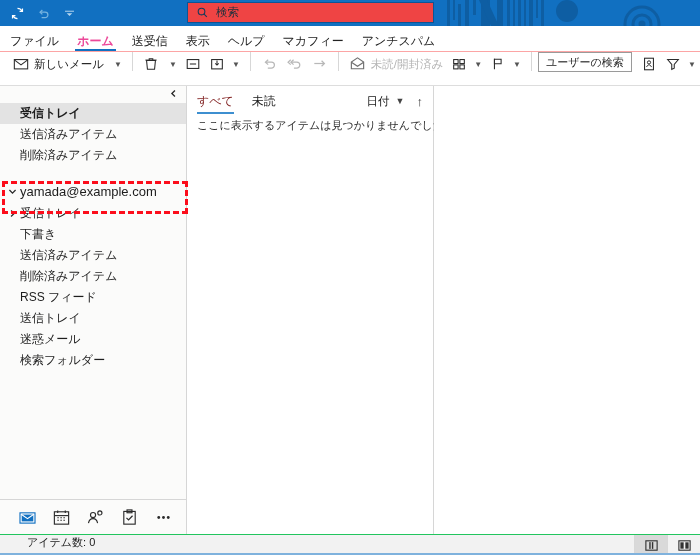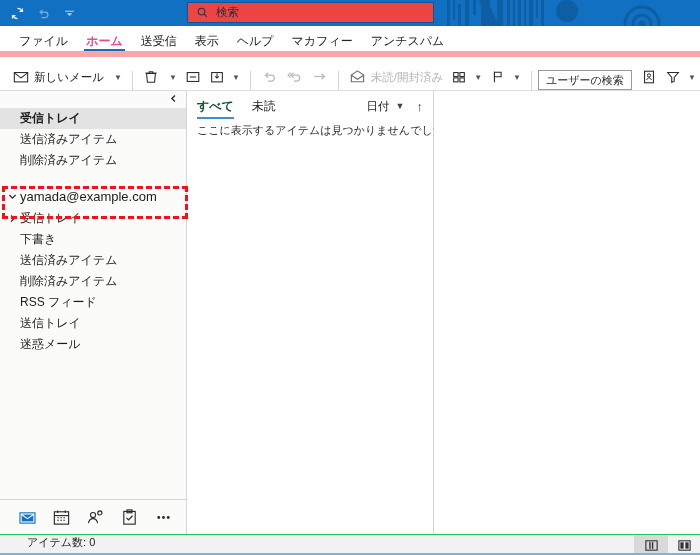--- a/index.html
+++ b/index.html
@@ -83,23 +83,23 @@
     height: 26px;
     z-index: 1;
   }
 
   
   .tabbar {
     height: 25px;
     background: #ffffff;
     display: flex;
     align-items: flex-end;
-    padding-left: 10px;
+    padding-left: 1px;
     flex: 0 0 auto;
-    border-bottom: 6px solid #fca5a5;
+    border-bottom: 1px solid #fca5a5;
   }
   .tab {
     position: relative;
     padding: 0 9px 4px 9px;
     font-size: 12px;
     color: #222222;
     line-height: 1;
     white-space: nowrap;
   }
   .tab.active {
@@ -114,21 +114,21 @@
     bottom: 0;
     height: 2px;
     background: #1170c1;
   }
 
   
   .ribbon {
     height: 33px;
     background: #ffffff;
     display: flex;
-    align-items: flex-end;
+    align-items: flex-start;
     border-bottom: 1px solid #dddddd;
     flex: 0 0 auto;
     padding-left: 9px;
   }
   .rb-item {
     display: flex;
     align-items: center;
     height: 25px;
     padding: 0 4px;
     gap: 5px;
@@ -269,21 +269,21 @@
     position: relative;
   }
   .filtertab {
     font-size: 12px;
     color: #1a1a1a;
     margin-right: 18px;
     position: relative;
     padding-bottom: 4px;
     white-space: nowrap;
   }
-  .filtertab.active { color: #14532d; font-weight: bold; }
+  .filtertab.active { color: #7f1d1d; }
   .filtertab.active::after {
     content: "";
     position: absolute;
     left: 0;
     right: 0;
     bottom: 0;
     height: 2px;
     background: #3d8fd0;
   }
   .sortgroup {
@@ -620,20 +620,23 @@
         </div>
         <div class="frow indent">
           <span>RSS フィード</span>
         </div>
         <div class="frow indent">
           <span>送信トレイ</span>
         </div>
         <div class="frow indent">
           <span>迷惑メール</span>
         </div>
+        <div class="frow indent">
+          <span>検索フォルダー</span>
+        </div>
       </div>
 
       <div class="modulebar">
         <div class="mod">
           <svg width="19" height="19" viewBox="0 0 20 20">
             <rect x="1.5" y="4.5" width="17" height="12" fill="#1170c1"></rect>
             <rect x="3.3" y="6.3" width="13.4" height="8.4" fill="none" stroke="#ffffff" stroke-width="1.2"></rect>
             <path d="M3.3 6.6 10 11.2l6.7-4.6" fill="none" stroke="#ffffff" stroke-width="1.2"></path>
           </svg>
         </div>

